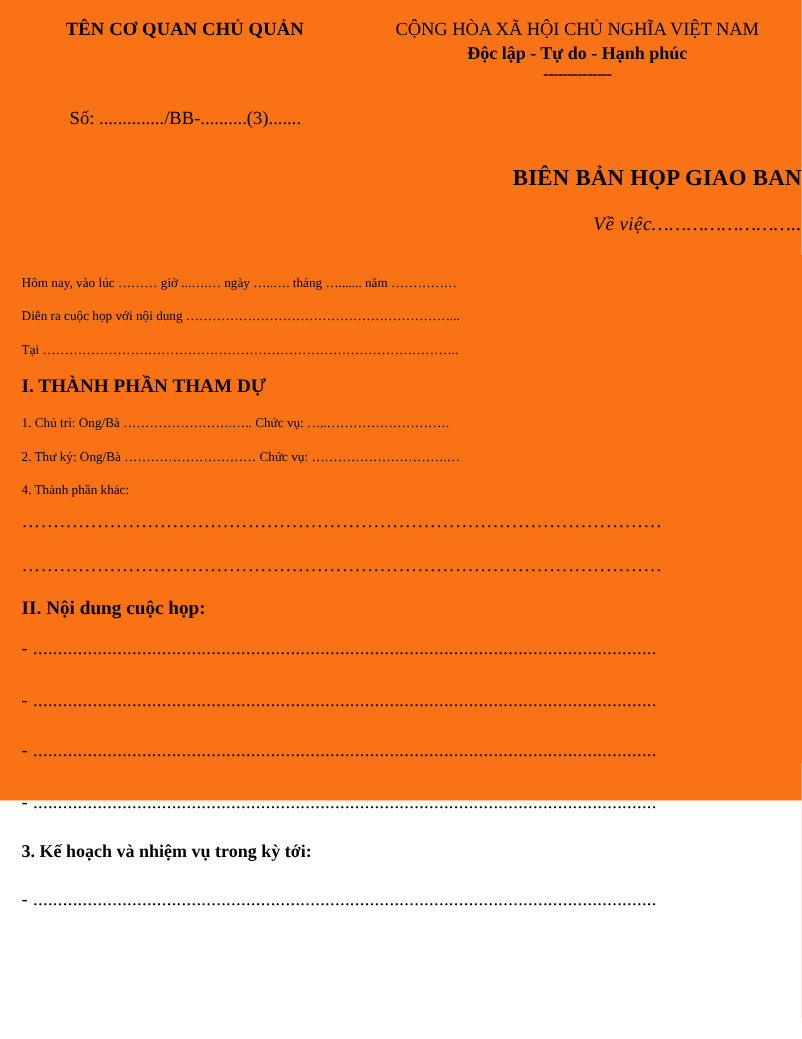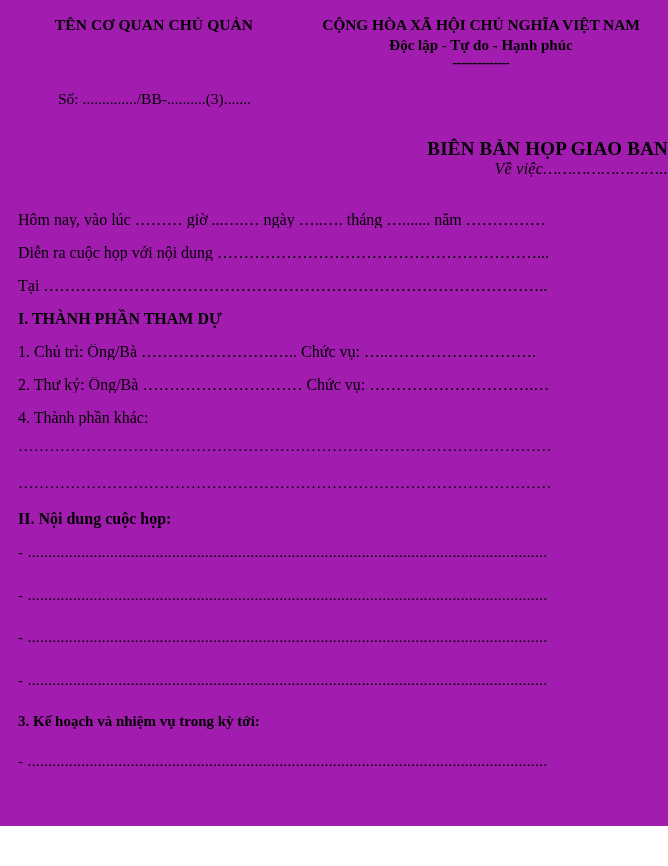--- a/index.html
+++ b/index.html
@@ -10,22 +10,22 @@
   body {
     width: 668px;
     height: 866px;
     overflow: hidden;
     font-family: "Liberation Serif", "DejaVu Serif", serif;
     color: #000000;
   }
   .page {
     position: relative;
     width: 668px;
-    height: 826px;
-    background: #a21caf;
+    height: 667px;
+    background: #f97316;
     box-sizing: border-box;
     padding: 0;
   }
 
   
   .header {
     display: flex;
     flex-direction: row;
     align-items: flex-start;
     padding-top: 16px;
@@ -41,21 +41,21 @@
     text-align: center;
     padding-right: 10px;
   }
   .org-name {
     font-weight: bold;
     font-size: 15.5px;
     letter-spacing: 0.1px;
     white-space: nowrap;
   }
   .nation-title {
-    font-weight: bold;
+    font-weight: normal;
     font-size: 15.5px;
     letter-spacing: -0.1px;
     white-space: nowrap;
   }
   .nation-motto {
     font-weight: bold;
     font-size: 15px;
     margin-top: 3px;
     white-space: nowrap;
   }
@@ -79,32 +79,32 @@
     margin-top: 30px;
   }
   .doc-title {
     font-weight: bold;
     font-size: 19px;
     letter-spacing: 0.2px;
   }
   .doc-subtitle {
     font-style: italic;
     font-size: 16px;
-    margin-top: 0;
+    margin-top: 19px;
     letter-spacing: 0.3px;
   }
 
   
   .body-block {
     margin-top: 34px;
     padding-left: 18px;
     padding-right: 14px;
   }
   .line {
-    font-size: 16px;
+    font-size: 11px;
     line-height: 1.0;
     margin-bottom: 17px;
     white-space: nowrap;
     overflow: hidden;
   }
   .section-head {
     font-weight: bold;
     font-size: 16px;
     line-height: 1.0;
     margin-bottom: 17px;

